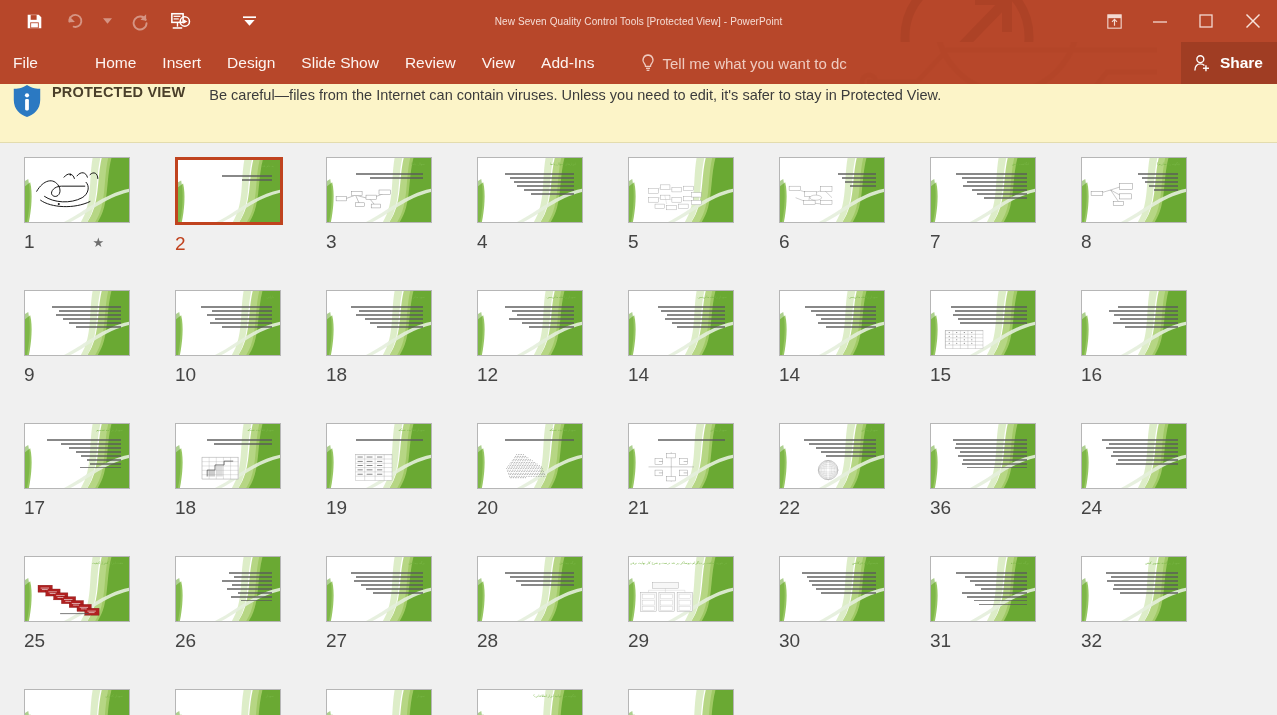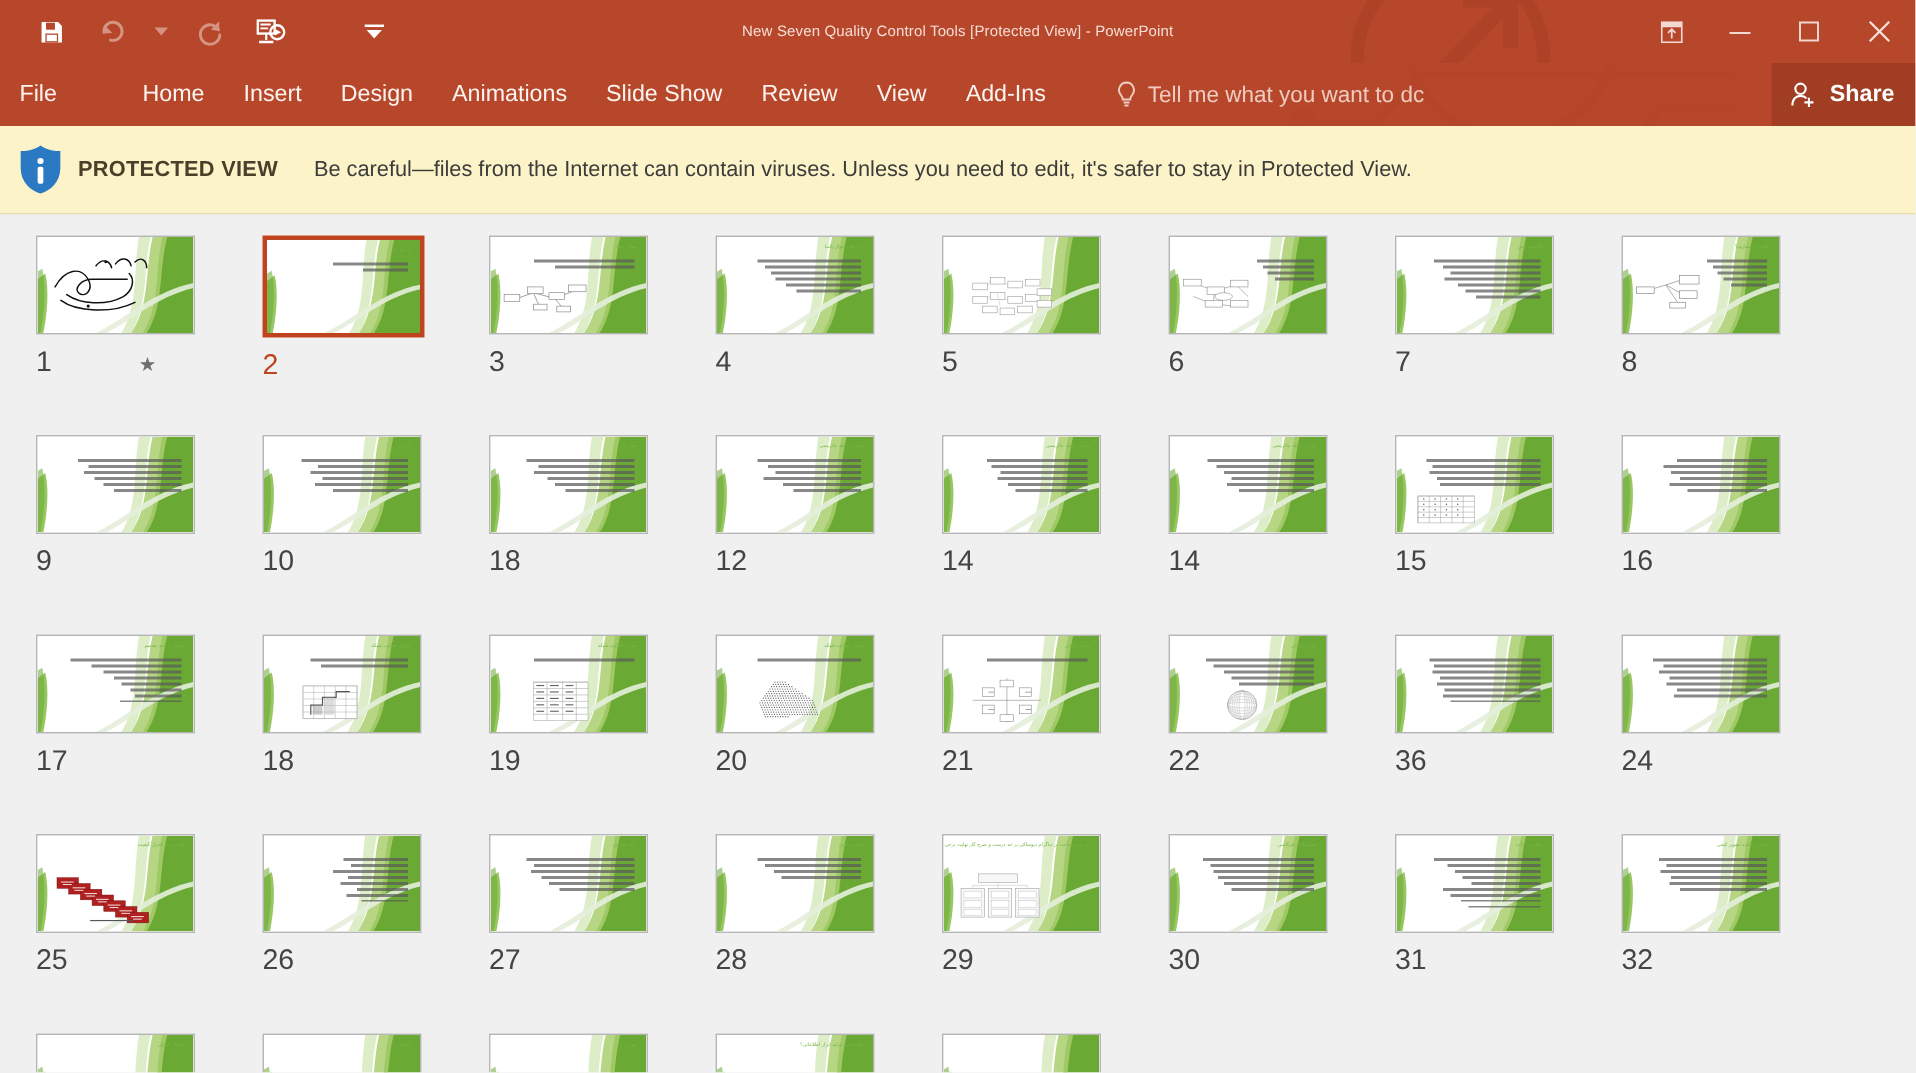--- a/index.html
+++ b/index.html
@@ -79,21 +79,21 @@
     padding: 0 14px 0 12px;
     background: #a03d23; color: #fff; font-size: 15.5px; font-weight: bold;
   }
 
   
   .pvbar {
     position: relative;
     height: 59px;
     background: #fcf4c8;
     border-bottom: 1px solid #e3dcae;
-    display: flex; align-items: center;
+    display: flex; 
     padding-left: 10px;
   }
   .pv-shield { width: 34px; height: 34px; flex: none; margin-right: 8px; }
   .pv-label {
     color: #4a3f2a; font-size: 14.5px; font-weight: bold;
     letter-spacing: .2px; margin-right: 24px; white-space: nowrap;
   }
   .pv-msg {
     color: #3c3c3c; font-size: 14.5px; line-height: 23px;
     max-width: 860px;
@@ -243,21 +243,20 @@
     <circle cx="150" cy="90" r="70" fill="none" stroke="#a33f22" stroke-width="6"></circle>
     <path d="M10 150 L60 150 L90 118 L300 118" fill="none" stroke="#a33f22" stroke-width="5"></path>
     <circle cx="12" cy="150" r="7" fill="none" stroke="#a33f22" stroke-width="5"></circle>
     <path d="M190 215 L250 140 L300 140" fill="none" stroke="#a33f22" stroke-width="5"></path>
   </svg>
 
   <div class="tab first">File</div>
   <div class="tab" style="margin-left:28px">Home</div>
   <div class="tab">Insert</div>
   <div class="tab">Design</div>
-  <div class="tab">Animations</div>
   <div class="tab">Slide Show</div>
   <div class="tab">Review</div>
   <div class="tab">View</div>
   <div class="tab">Add-Ins</div>
 
   <div class="tellme">
     <svg width="14" height="18" viewBox="0 0 14 18">
       <path d="M7 1 A5 5 0 0 0 3.2 9.2 C4.3 10.4 4.5 11 4.5 12.3 L9.5 12.3 C9.5 11 9.7 10.4 10.8 9.2 A5 5 0 0 0 7 1Z" fill="none" stroke="#efcbc0" stroke-width="1.3"></path>
       <line x1="5" y1="14.3" x2="9" y2="14.3" stroke="#efcbc0" stroke-width="1.3"></line>
       <line x1="5.6" y1="16.3" x2="8.4" y2="16.3" stroke="#efcbc0" stroke-width="1.3"></line>

